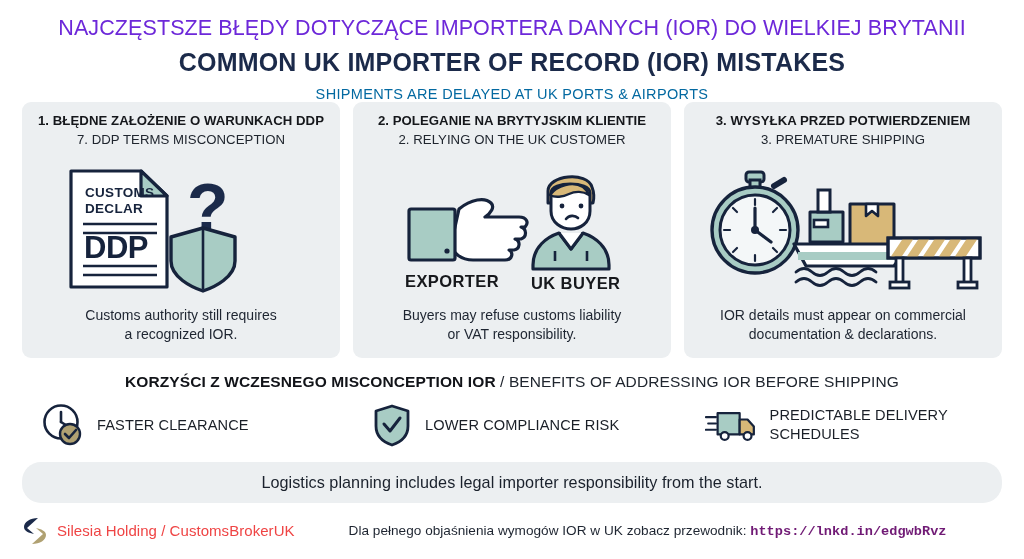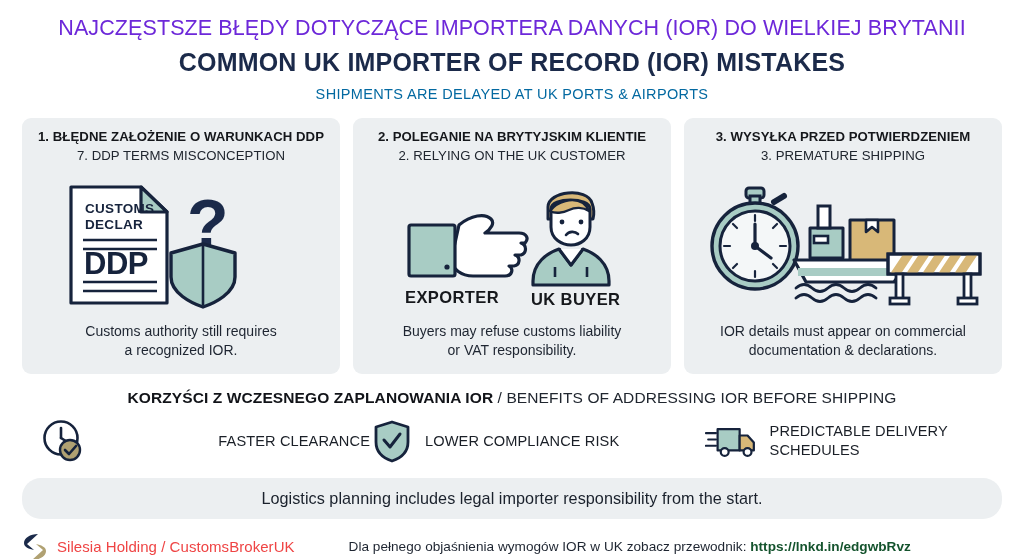--- a/index.html
+++ b/index.html
@@ -20,21 +20,21 @@
     font-size:25px;font-weight:bold;letter-spacing:.2px;
     color:#1b2a4a;line-height:1.2;margin-top:6px;
   }
   .subtitle{
     font-size:14.5px;font-weight:normal;letter-spacing:.35px;
     color:#0369a1;margin-top:9px;
   }
 
   
   .cards{
-    display:flex;gap:13px;padding:0 22px;margin-top:16px;
+    display:flex;gap:13px;padding:0 22px;
     align-items:stretch;
   }
   .card{
     flex:1 1 0;background:#eceff1;border-radius:9px;
     padding:11px 10px 13px;display:flex;flex-direction:column;
     min-height:232px;
   }
   .card-head{text-align:center;}
   .card-title-pl{
     font-size:13.2px;font-weight:bold;color:#15171b;
@@ -56,21 +56,21 @@
   .benefits-head{
     text-align:center;margin-top:15px;font-size:15.5px;letter-spacing:.1px;
   }
   .benefits-head .pl{font-weight:bold;color:#111318;}
   .benefits-head .en{font-weight:normal;color:#20262f;}
 
   .benefits-row{
     display:flex;align-items:center;padding:0 40px;margin-top:11px;
   }
   .benefit{display:flex;align-items:center;gap:11px;}
-  .b1{width:330px;justify-content:space-between;}
+  .b1{width:330px;}
   .b2{width:335px;}
   .b3{flex:1;}
   .benefit-label{
     font-size:14.6px;color:#1a1f27;letter-spacing:.1px;line-height:1.25;
   }
 
   
   .banner{
     margin:14px 22px 0;background:#eceff1;border-radius:19px;
     text-align:center;padding:11px 10px;
@@ -79,21 +79,21 @@
 
   
   .footer{
     display:flex;align-items:center;padding:8px 22px 0;margin-top:5px;
   }
   .brand{display:flex;align-items:center;gap:9px;}
   .brand-name{font-size:15px;color:#ef4444;letter-spacing:.05px;}
   .foot-note{
     margin-left:54px;font-size:13.6px;color:#1e2531;letter-spacing:.02px;
   }
-  .foot-note .link{font-weight:bold;color:#14532d;}
+  .foot-note .link{font-weight:bold;color:#701a75;font-family:Liberation Mono, monospace;}
 
   svg{display:block;}
 </style>
 </head>
 <body>
 
 <div class="page">
 
   <div class="header">
     <div class="title-pl">NAJCZĘSTSZE BŁĘDY DOTYCZĄCE IMPORTERA DANYCH (IOR) DO WIELKIEJ BRYTANII</div>
@@ -245,21 +245,21 @@
       </div>
       <div class="card-body">
         <div>IOR details must appear on commercial</div>
         <div>documentation &amp; declarations.</div>
       </div>
     </div>
 
   </div>
 
   <div class="benefits-head">
-    <span class="pl">KORZYŚCI Z WCZESNEGO ZAPLANOWANIA IOR</span><span class="en"> / BENEFITS OF ADDRESSING IOR BEFORE SHIPPING</span>
+    <span class="pl">KORZYŚCI Z WCZESNEGO MISCONCEPTION IOR</span><span class="en"> / BENEFITS OF ADDRESSING IOR BEFORE SHIPPING</span>
   </div>
 
   <div class="benefits-row">
 
     <div class="benefit b1">
       <svg width="46" height="46" viewBox="0 0 46 46">
         <circle cx="21" cy="20" r="16.5" fill="#ffffff" stroke="#16233c" stroke-width="2.6"></circle>
         <line x1="21" y1="20" x2="21" y2="10" stroke="#16233c" stroke-width="2.6" stroke-linecap="round"></line>
         <line x1="21" y1="20" x2="29" y2="25" stroke="#16233c" stroke-width="2.6" stroke-linecap="round"></line>
         <circle cx="30" cy="32" r="10" fill="#b0a172" stroke="#16233c" stroke-width="2.4"></circle>

